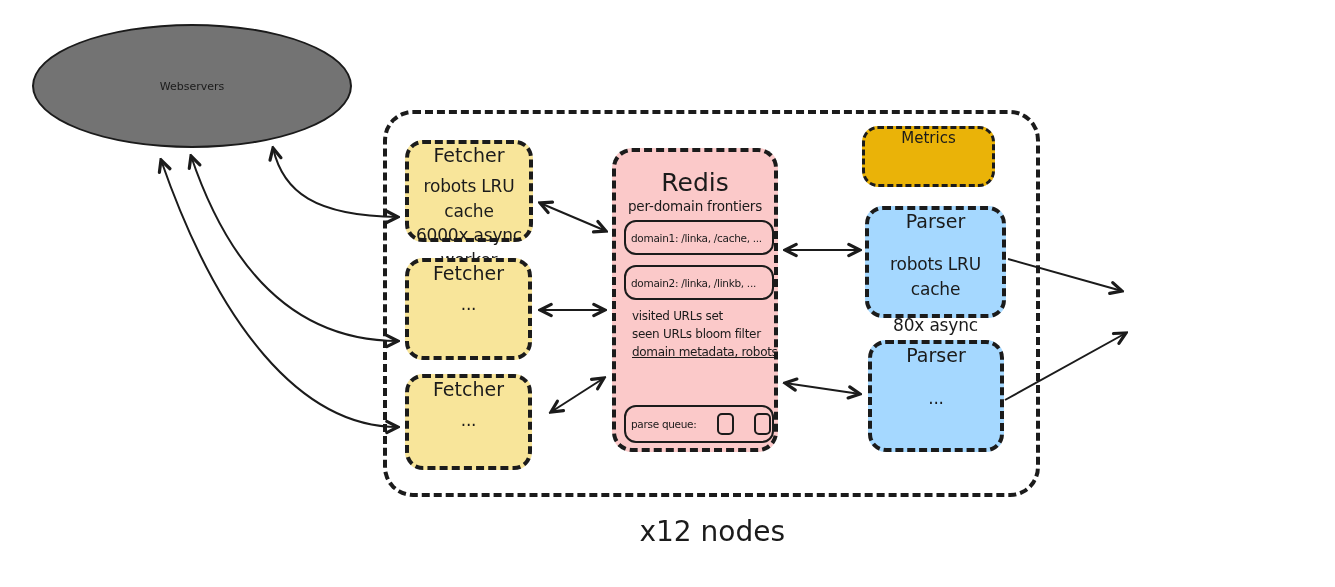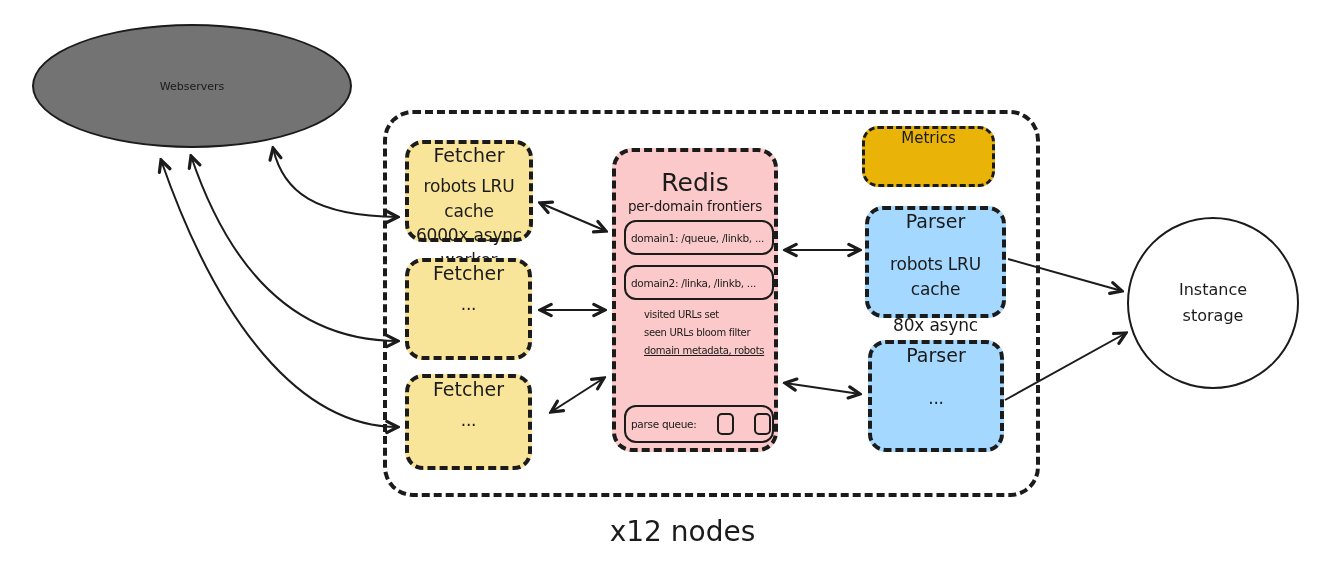--- a/index.html
+++ b/index.html
@@ -81,36 +81,36 @@
     background: transparent;
     box-sizing: border-box;
     display: flex; align-items: center;
     padding: 0 5px;
     font-size: 10.5px;
     letter-spacing: -0.3px;
     white-space: nowrap;
     overflow: hidden;
   }
   .redis-note {
-    position: absolute; left: 28px;
-    font-size: 10px; letter-spacing: -0.3px; white-space: nowrap;
+    position: absolute; left: 16px;
+    font-size: 12px; letter-spacing: -0.3px; white-space: nowrap;
   }
   .sq {
     display: inline-block;
     width: 17px; height: 22px;
     border: 2px solid #1b1b1b;
     border-radius: 5px;
     margin-left: 4px;
     box-sizing: border-box;
     flex: 0 0 auto;
   }
 
   .caption {
     position: absolute;
-    text-align: center;
+    text-align: right;
     font-size: 28px;
     z-index: 3;
   }
 </style>
 </head>
 <body>
 
 <div class="canvas">
 
   <div class="node cluster" style="left:383px; top:110px; width:657px; height:387px;"></div>
@@ -132,21 +132,21 @@
 
   <div class="node box fetcher" style="left:405px; top:374px; width:127px; height:96px;">
     <div class="box-title">Fetcher</div>
     <div class="box-sub">...</div>
   </div>
 
   <div class="node redis" style="left:612px; top:148px; width:166px; height:304px;">
     <div class="redis-title">Redis</div>
     <div class="redis-sub">per-domain frontiers</div>
 
-    <div class="pill" style="top:68px; height:35px;">domain1: /queue, /linkb, ...</div>
+    <div class="pill" style="top:68px; height:35px;">domain1: /linka, /cache, ...</div>
     <div class="pill" style="top:113px; height:35px;">domain2: /linka, /linkb, ...</div>
 
     <div class="redis-note" style="top:157px;">visited URLs set</div>
     <div class="redis-note" style="top:175px;">seen URLs bloom filter</div>
     <div class="redis-note" style="top:193px;text-decoration:underline;">domain metadata, robots</div>
 
 
     <div class="pill" style="top:253px; height:38px;gap:16px;">
       <span>parse queue:</span>
       <span class="sq"></span>
@@ -163,23 +163,20 @@
     <div class="box-title">Parser</div>
     <div class="box-sub">robots LRU cache</div>
     <div class="box-sub">80x async worker</div>
   </div>
 
   <div class="node box parser" style="left:868px; top:340px; width:136px; height:112px;">
     <div class="box-title">Parser</div>
     <div class="box-sub">...</div>
   </div>
 
-  <div class="node circle" style="left:1127px; top:217px; width:172px; height:172px;">
-    <span class="lbl">Instance storage</span>
-  </div>
 
   <div class="caption" style="left:580px; top:515px; width:205px;">x12 nodes</div>
 
   <svg class="arrows" viewBox="0 0 1335 587">
     <defs>
       <marker id="ah" viewBox="0 0 10 10" refX="8.5" refY="5" markerWidth="8" markerHeight="8" orient="auto-start-reverse" markerUnits="strokeWidth">
         <path d="M1.5,1.5 L8.5,5 L1.5,8.5" fill="none" stroke="#1b1b1b" stroke-width="1.5" stroke-linecap="round"></path>
       </marker>
     </defs>
 

